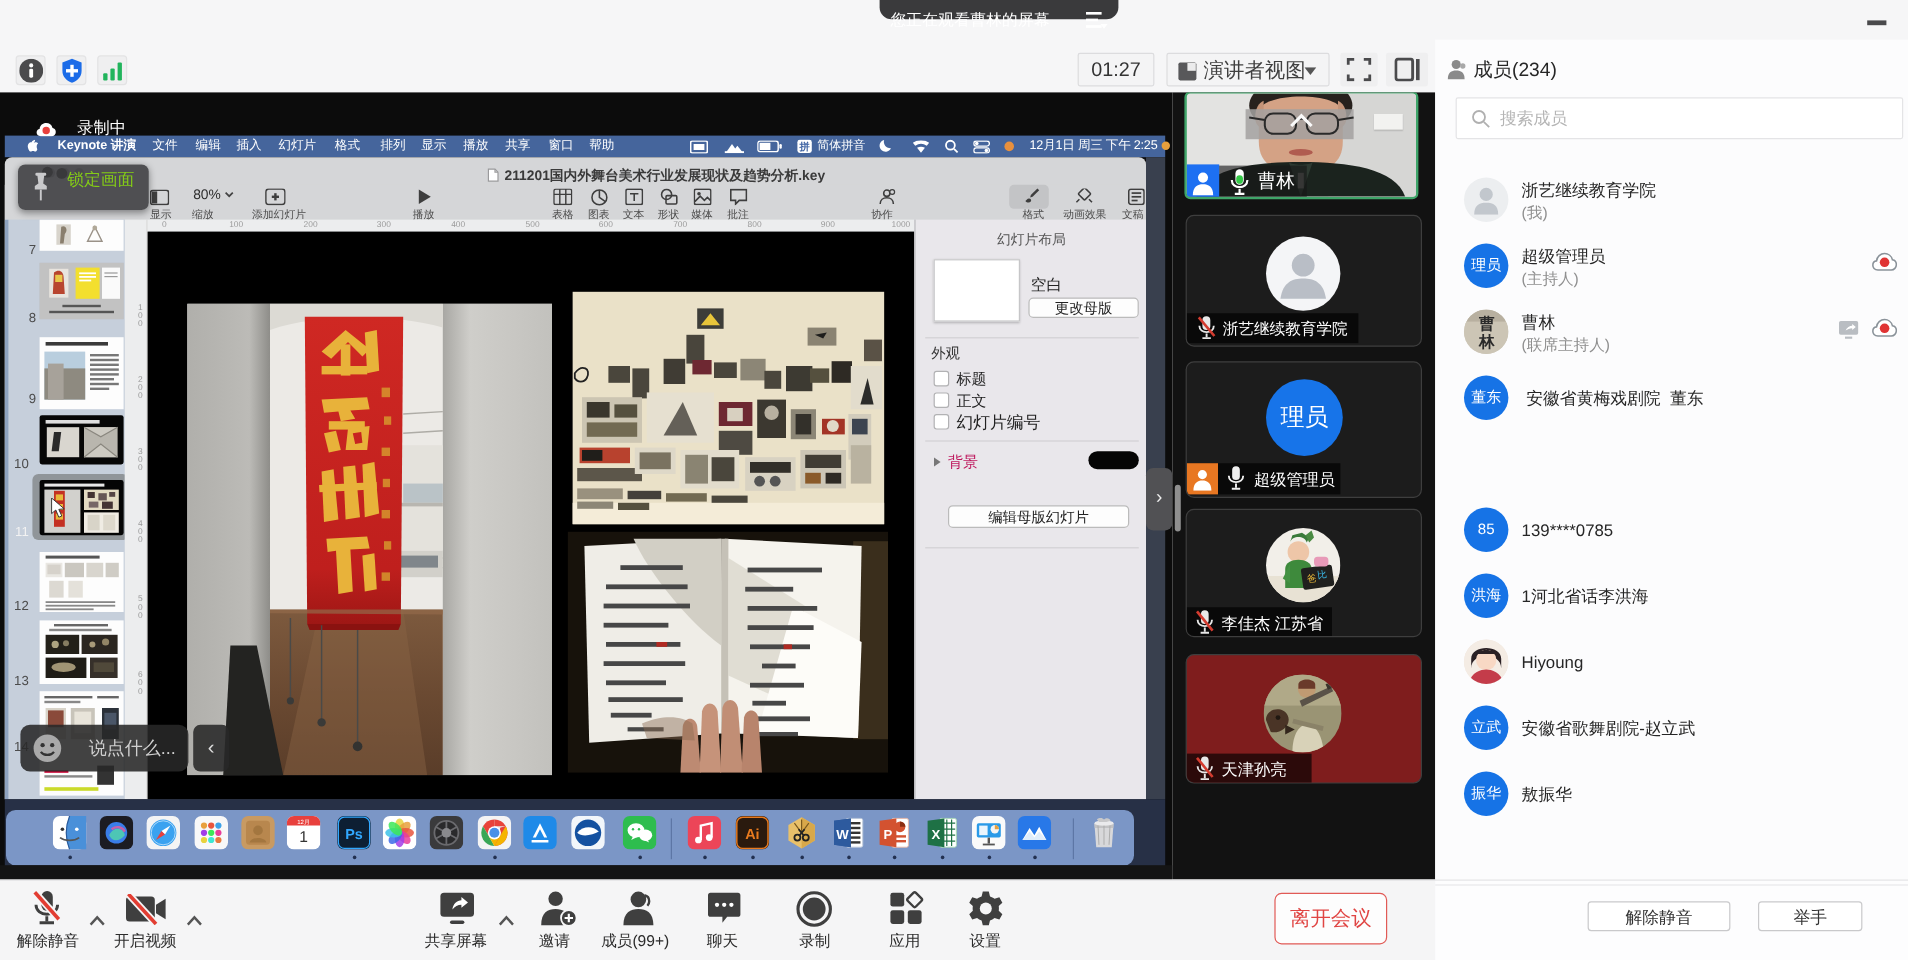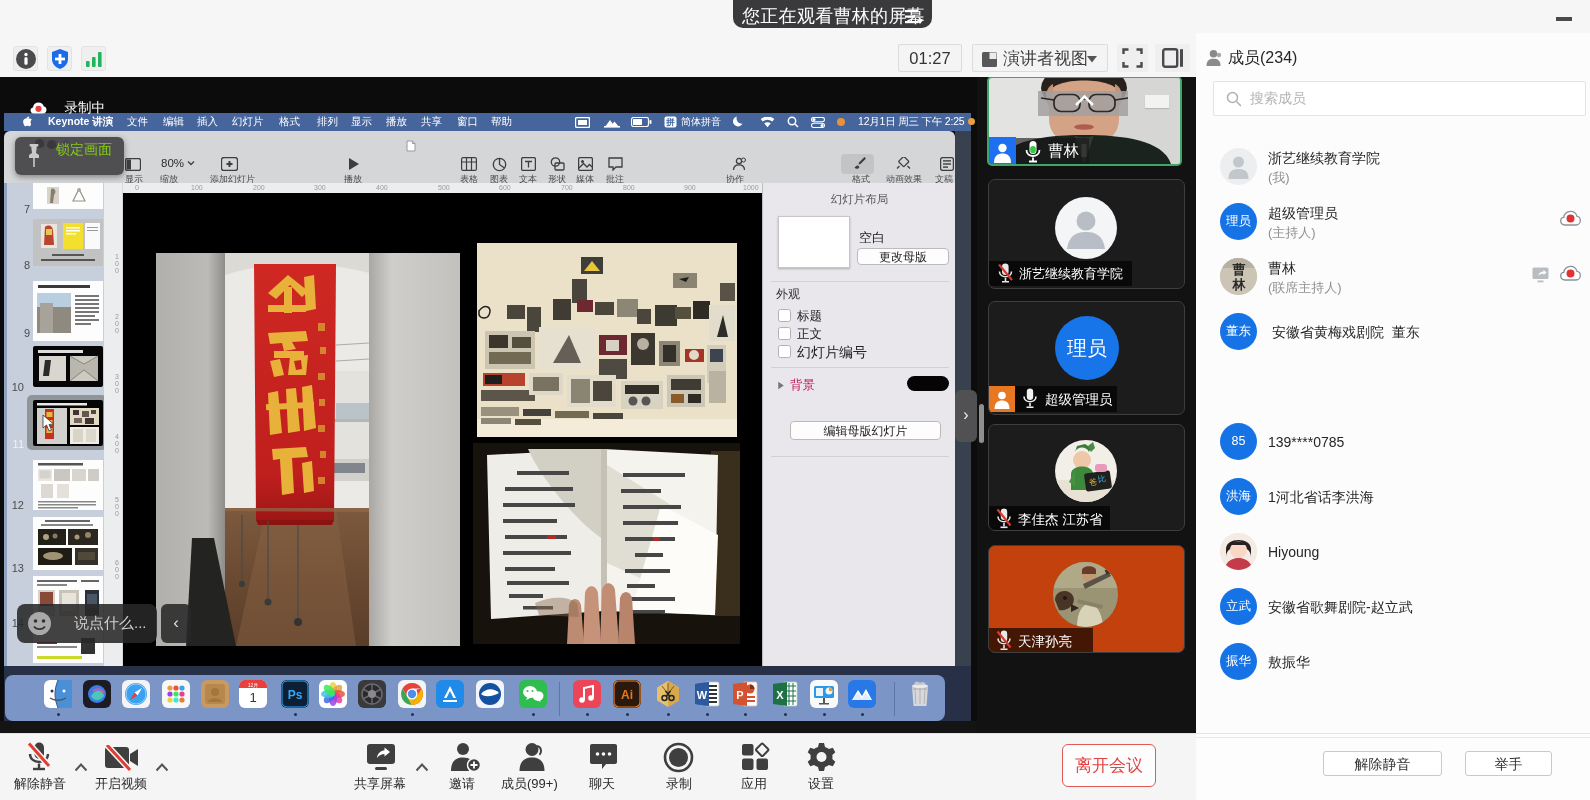--- a/index.html
+++ b/index.html
@@ -3,21 +3,21 @@
 <style>
 *{margin:0;padding:0;box-sizing:border-box}
 html,body{width:1590px;height:800px;overflow:hidden}
 body{font-family:"Liberation Sans",sans-serif;position:relative;background:#f6f6f7}
 .a{position:absolute}
 </style>
 </head>
 <body>
 
 <div class="a" id="topbar" style="left:0;top:0;width:1590px;height:77px;background:#f6f6f7"></div>
-<div class="a" style="left:733px;top:0;width:199px;height:28px;background:#3a3a3c;border-radius:0 0 10px 10px;color:#fff;font-size:18px;line-height:33px">
+<div class="a" style="left:733px;top:0;width:199px;height:16px;background:#3a3a3c;border-radius:0 0 10px 10px;color:#fff;font-size:13px;line-height:33px">
   <span style="margin-left:9px;letter-spacing:0.3px">您正在观看曹林的屏幕</span>
   <svg class="a" style="left:171px;top:8px" width="20" height="18" viewBox="0 0 20 18">
     <rect x="1" y="2" width="13" height="2.2" fill="#fff"></rect>
       <rect x="1" y="7.5" width="10" height="2.2" fill="#fff"></rect>
       <rect x="1" y="13" width="13" height="2.2" fill="#fff"></rect>
     <path d="M13 12 L19 12 L16 16 Z" fill="#fff"></path>
   </svg>
 </div>
 
 <div class="a" style="left:13px;top:46px;width:25px;height:25px;background:#efeff0;border:1px solid #e3e3e4;border-radius:3px">
@@ -126,20 +126,21 @@
     <circle class="a" style="left:833px;top:5px;width:8px;height:8px;border-radius:50%;background:#e8903d;display:block"></circle>
     <span class="a" style="left:854px;font-size:10.5px;letter-spacing:-0.2px">12月1日 周三 下午 2:25</span>
     <div class="a" style="left:964px;top:5px;width:7px;height:7px;border-radius:50%;background:#e8a03d"></div>
   </div>
 
   <div class="a" style="left:4px;top:53.5px;width:951px;height:535px;background:#d5d6d8;border-radius:6px 6px 0 0">
 
     <div class="a" style="left:34px;top:9px;width:8px;height:8px;border-radius:50%;background:#595959"></div>
     <div class="a" style="left:46px;top:9px;width:8px;height:8px;border-radius:50%;background:#595959"></div>
     <div class="a" style="left:58px;top:9px;width:8px;height:8px;border-radius:50%;background:#595959"></div>
+    <div class="a" style="left:300px;top:8px;width:500px;text-align:center;font-size:11.5px;color:#3a3a3a;font-weight:bold">211201国内外舞台美术行业发展现状及趋势分析.key</div>
     <svg class="a" style="left:402px;top:9px" width="10" height="12" viewBox="0 0 10 12">
         <path d="M1 1 L6.5 1 L9 3.5 L9 11 L1 11 Z" fill="#fff" stroke="#9a9a9c" stroke-width="1"></path>
         <path d="M6.5 1 L6.5 3.5 L9 3.5" fill="none" stroke="#9a9a9c" stroke-width="1"></path>
       </svg>
 
     <div class="a" style="left:0;top:23px;width:951px;height:29px;background:#d5d6d8;font-size:9px;color:#4b4b4b">
       <svg class="a" style="left:121px;top:4px" width="16" height="13" viewBox="0 0 16 13">
           <rect x="0.5" y="0.5" width="15" height="12" rx="2" fill="none" stroke="#3e3e3e" stroke-width="1.3"></rect>
           <rect x="1.5" y="1.5" width="4.5" height="10" fill="#3e3e3e"></rect>
         </svg>
@@ -933,21 +934,21 @@
     <svg class="a" style="left:6px;top:83px" width="18" height="22" viewBox="0 0 18 22">
         <rect x="5.8" y="0.5" width="6.4" height="11.5" rx="3.2" fill="#e8e8e8"></rect>
         <path d="M3 8.5 C3 15.5 15 15.5 15 8.5" fill="none" stroke="#e8e8e8" stroke-width="1.6"></path>
         <line x1="9" y1="15" x2="9" y2="18.5" stroke="#e8e8e8" stroke-width="1.6"></line>
         <line x1="5.5" y1="19.3" x2="12.5" y2="19.3" stroke="#e8e8e8" stroke-width="1.6"></line>
         <line x1="2.5" y1="1.5" x2="15.5" y2="17.5" stroke="#d43c30" stroke-width="2.2"></line>
       </svg>
     <span class="a" style="left:29px;top:86px;color:#fff;font-size:13.5px">李佳杰 江苏省</span>
   </div>
 
-  <div class="a" style="left:11px;top:468px;width:197px;height:108px;border:1px solid #3e3e3e;border-radius:7px;background:#c2410c;overflow:hidden">
+  <div class="a" style="left:11px;top:468px;width:197px;height:108px;border:1px solid #3e3e3e;border-radius:7px;background:#7f1d1d;overflow:hidden">
     <svg class="a" style="left:64px;top:16px" width="65" height="65" viewBox="0 0 65 65">
         <defs>
           <clipPath id="av5">
             <circle cx="32.5" cy="32.5" r="32.5"></circle>
           </clipPath>
         </defs>
         <g clip-path="url(#av5)">
           <rect width="65" height="65" fill="#9a9474"></rect>
           <rect x="0" y="0" width="65" height="26" fill="#b0a988"></rect>
           <circle cx="36" cy="12" r="7.5" fill="#c09a72"></circle>

